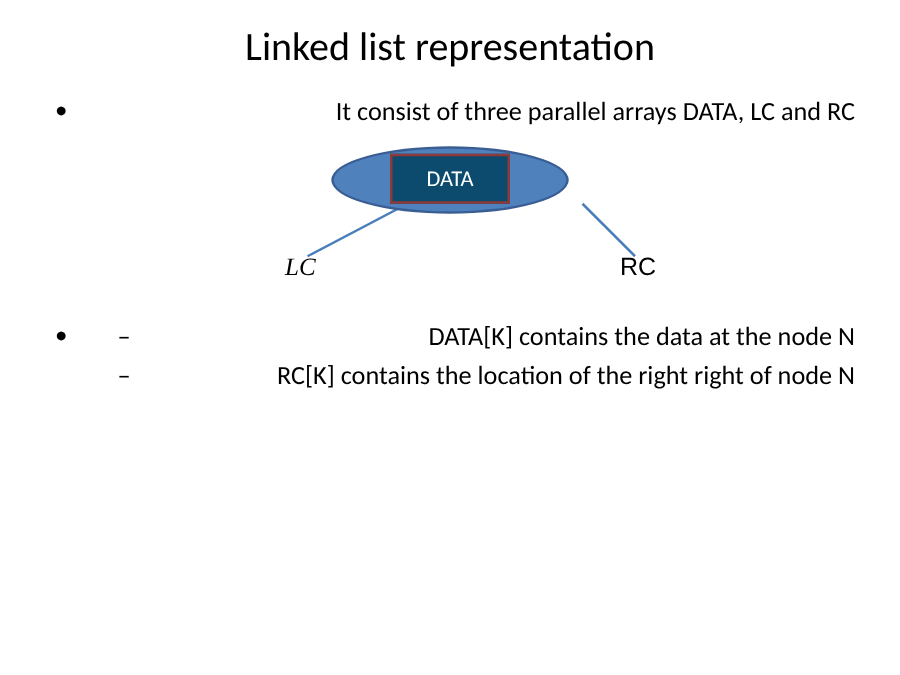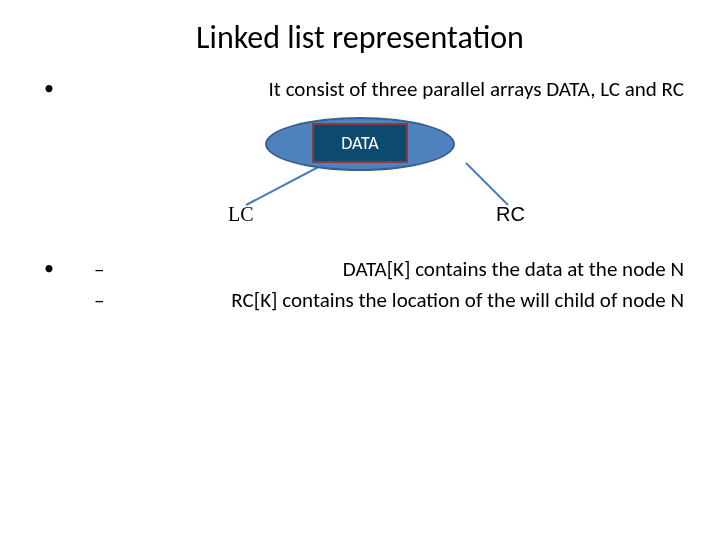--- a/index.html
+++ b/index.html
@@ -71,21 +71,21 @@
     align-items: center;
     justify-content: center;
     z-index: 2;
   }
   .lc-label, .rc-label {
     position: absolute;
     top: 88px;
     font-size: 20px;
     font-family: "Times New Roman", serif;
   }
-  .lc-label { left: 192px; }
+  .lc-label { left: 192px; font-style: italic; }
   .rc-label { left: 460px; font-family: Liberation Sans, sans-serif; }
   .connector {
     position: absolute;
     z-index: 0;
   }
 </style>
 </head>
 <body>
 
 <h1 class="title">Linked list representation</h1>
@@ -103,17 +103,17 @@
     <div class="node-ellipse"></div>
     <div class="data-box">DATA</div>
     <div class="lc-label">LC</div>
     <div class="rc-label">RC</div>
   </div>
 
   <ul class="top">
     <li>
       <ul class="sub">
         <li>DATA[K] contains the data at the node N</li>
-        <li>RC[K] contains the location of the will child of node N</li>
+        <li>RC[K] contains the location of the right right of node N</li>
       </ul>
     </li>
   </ul>
 </div>
 
 </body></html>

